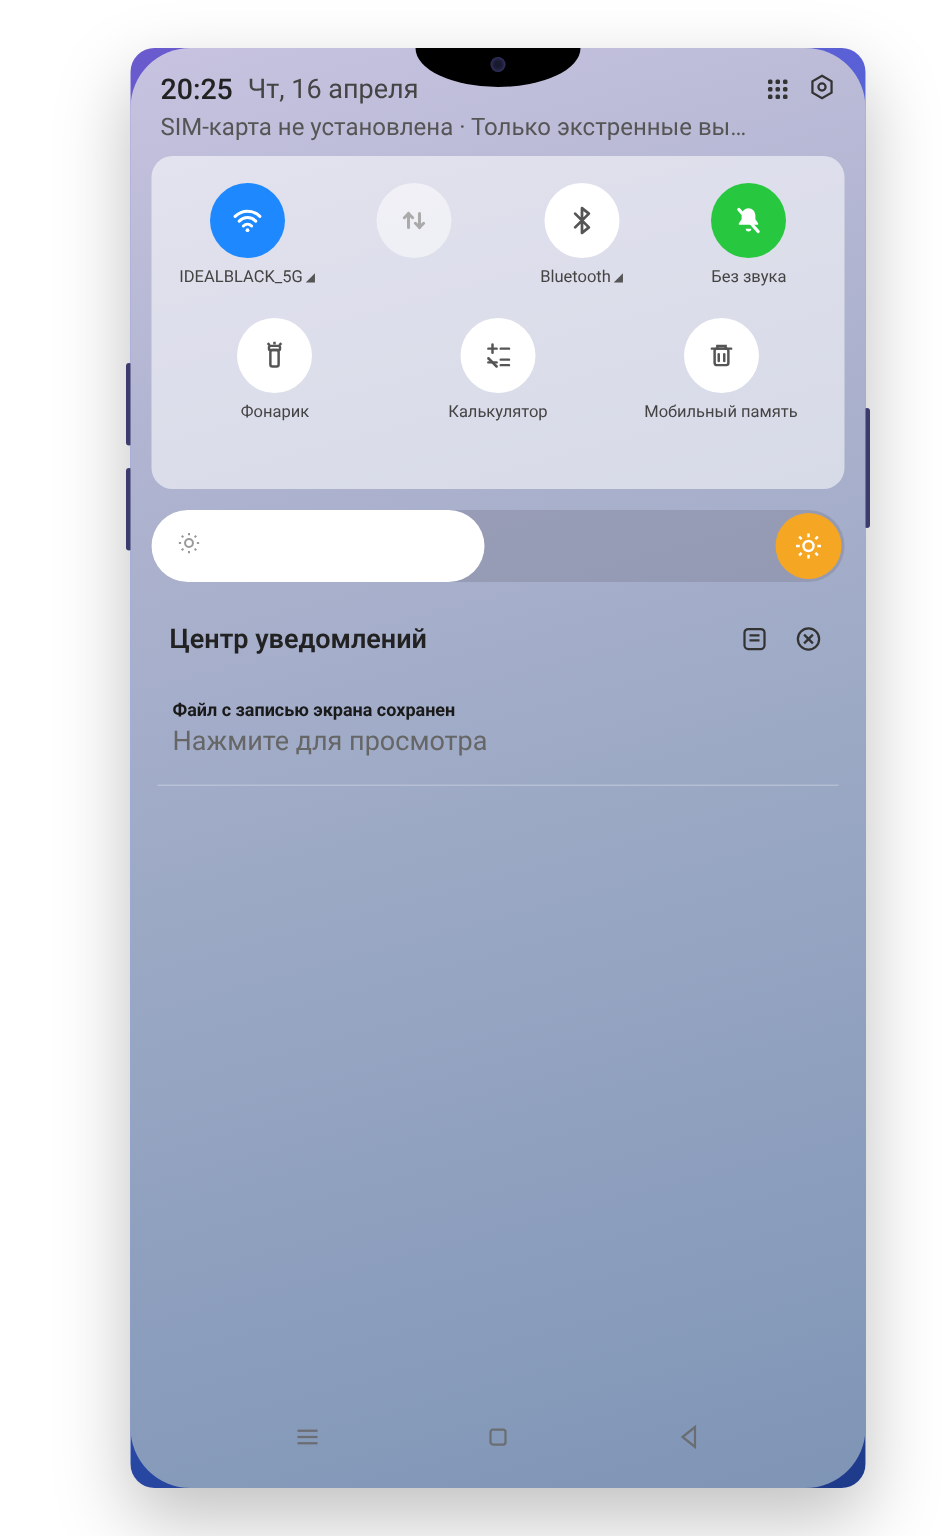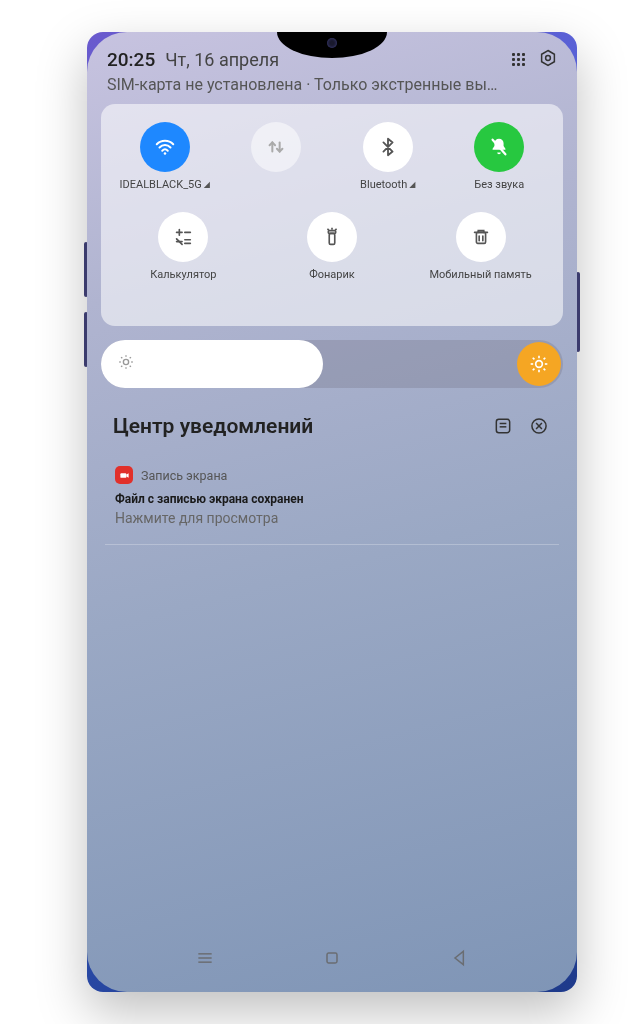--- a/index.html
+++ b/index.html
@@ -124,33 +124,33 @@
   }
   .auto-bright {
     position:absolute; right:2px; top:2px; width:44px; height:44px;
     border-radius:50%; background:#f5a623; color:#fff;
     display:flex; align-items:center; justify-content:center; font-size:18px;
   }
   .notif-header {
     display:flex; align-items:center; gap:12px;
     padding: 26px 26px 14px 26px;
   }
-  .notif-title { font-size:21px; font-weight:600; color:#222; flex:1; }
+  .notif-title { font-size:18px; font-weight:600; color:#222; flex:1; }
   .hdr-btn { width:24px; height:24px; display:flex; align-items:center; justify-content:center; color:#333; }
   .hdr-btn svg { width:20px; height:20px; }
   .notif-card {
     margin: 0 18px;
     padding: 14px 10px 18px 10px;
     border-bottom: 1px solid rgba(255,255,255,.25);
   }
   .notif-app { display:flex; align-items:center; gap:8px; font-size:12.5px; color:#555; margin-bottom:8px; }
   .app-badge { width:18px; height:18px; border-radius:5px; background:#e1302a; display:flex; align-items:center; justify-content:center; }
   .app-badge svg { width:11px; height:11px; fill:#fff; }
   .notif-body-title { font-size:12px; font-weight:700; color:#1a1a1a; margin-bottom:4px; }
-  .notif-body-sub { font-size:14px; color:#666; }
+  .notif-body-sub { font-size:18px; color:#666; }
   .nav-bar {
     position:absolute; bottom:14px; left:0; right:0;
     display:flex; justify-content:space-evenly; align-items:center;
     height:36px;
   }
   .nav-btn { color:#666; opacity:.85; }
   .nav-btn svg { width:20px; height:20px; stroke:#666; fill:none; stroke-width:1.8; }
   .wifi-svg, .bell-svg, .bt-svg, .torch-svg, .calc-svg, .trash-svg, .nfc-svg, .data-svg { width:22px; height:22px; }
 </style>
 </head>
@@ -226,45 +226,45 @@
               <path d="M12 3a5 5 0 0 0-5 5v3l-2 3v1h14v-1l-2-3V8a5 5 0 0 0-5-5z"></path>
                 <path d="M10 18a2 2 0 0 0 4 0"></path>
               <line x1="5" y1="4" x2="19" y2="20" stroke="#fff" stroke-width="2.4" stroke-linecap="round"></line>
             </svg>
           </div>
           <div class="qs-label">Без звука</div>
         </div>
       </div>
 
       <div class="qs-row">
+        <div class="qs-tile">
+          <div class="qs-circle white">
+            <svg class="torch-svg" viewBox="0 0 24 24" fill="none" stroke="#555" stroke-width="1.8">
+              <rect x="9" y="8" width="6" height="12" rx="1.5"></rect>
+                <rect x="8" y="5" width="8" height="3" rx="1"></rect>
+                <line x1="12" y1="2" x2="12" y2="4"></line>
+                <line x1="7" y1="3" x2="8.5" y2="4.5"></line>
+                <line x1="17" y1="3" x2="15.5" y2="4.5"></line>
+            </svg>
+          </div>
+          <div class="qs-label">Фонарик</div>
+        </div>
         <div class="qs-tile">
           <div class="qs-circle white">
             <svg class="calc-svg" viewBox="0 0 24 24" fill="none" stroke="#555" stroke-width="1.8" stroke-linecap="round">
               <line x1="5" y1="7" x2="11" y2="7"></line>
                 <line x1="8" y1="4" x2="8" y2="10"></line>
               <line x1="14" y1="7" x2="20" y2="7"></line>
               <line x1="5" y1="17" x2="11" y2="17"></line>
                 <line x1="5" y1="14" x2="11" y2="20"></line>
               <line x1="14" y1="15" x2="20" y2="15"></line>
                 <line x1="14" y1="19" x2="20" y2="19"></line>
             </svg>
           </div>
           <div class="qs-label">Калькулятор</div>
-        </div>
-        <div class="qs-tile">
-          <div class="qs-circle white">
-            <svg class="torch-svg" viewBox="0 0 24 24" fill="none" stroke="#555" stroke-width="1.8">
-              <rect x="9" y="8" width="6" height="12" rx="1.5"></rect>
-                <rect x="8" y="5" width="8" height="3" rx="1"></rect>
-                <line x1="12" y1="2" x2="12" y2="4"></line>
-                <line x1="7" y1="3" x2="8.5" y2="4.5"></line>
-                <line x1="17" y1="3" x2="15.5" y2="4.5"></line>
-            </svg>
-          </div>
-          <div class="qs-label">Фонарик</div>
         </div>
         <div class="qs-tile">
           <div class="qs-circle white">
             <svg class="trash-svg" viewBox="0 0 24 24" fill="none" stroke="#555" stroke-width="1.8" stroke-linecap="round">
               <path d="M5 7h14"></path>
                 <path d="M9 7V5h6v2"></path>
                 <rect x="7" y="7" width="10" height="12" rx="1.5"></rect>
                 <line x1="10" y1="11" x2="10" y2="16"></line>
                 <line x1="14" y1="11" x2="14" y2="16"></line>
             </svg>
@@ -317,29 +317,20 @@
       <div class="hdr-btn">
         <svg viewBox="0 0 24 24" fill="none" stroke="#333" stroke-width="1.8">
             <circle cx="12" cy="12" r="8.5"></circle>
             <line x1="8.5" y1="8.5" x2="15.5" y2="15.5"></line>
             <line x1="15.5" y1="8.5" x2="8.5" y2="15.5"></line>
           </svg>
       </div>
     </div>
 
     <div class="notif-card">
-      <div class="notif-app">
-        <span class="app-badge">
-          <svg viewBox="0 0 24 24">
-              <rect x="3" y="7" width="13" height="10" rx="2"></rect>
-              <path d="M16 10l5-3v10l-5-3z"></path>
-            </svg>
-        </span>
-        <span>Запись экрана</span>
-      </div>
       <div class="notif-body-title">Файл с записью экрана сохранен</div>
       <div class="notif-body-sub">Нажмите для просмотра</div>
     </div>
 
     <div class="nav-bar">
       <div class="nav-btn">
         <svg viewBox="0 0 24 24">
             <line x1="4" y1="7" x2="20" y2="7"></line>
             <line x1="4" y1="12" x2="20" y2="12"></line>
             <line x1="4" y1="17" x2="20" y2="17"></line>

